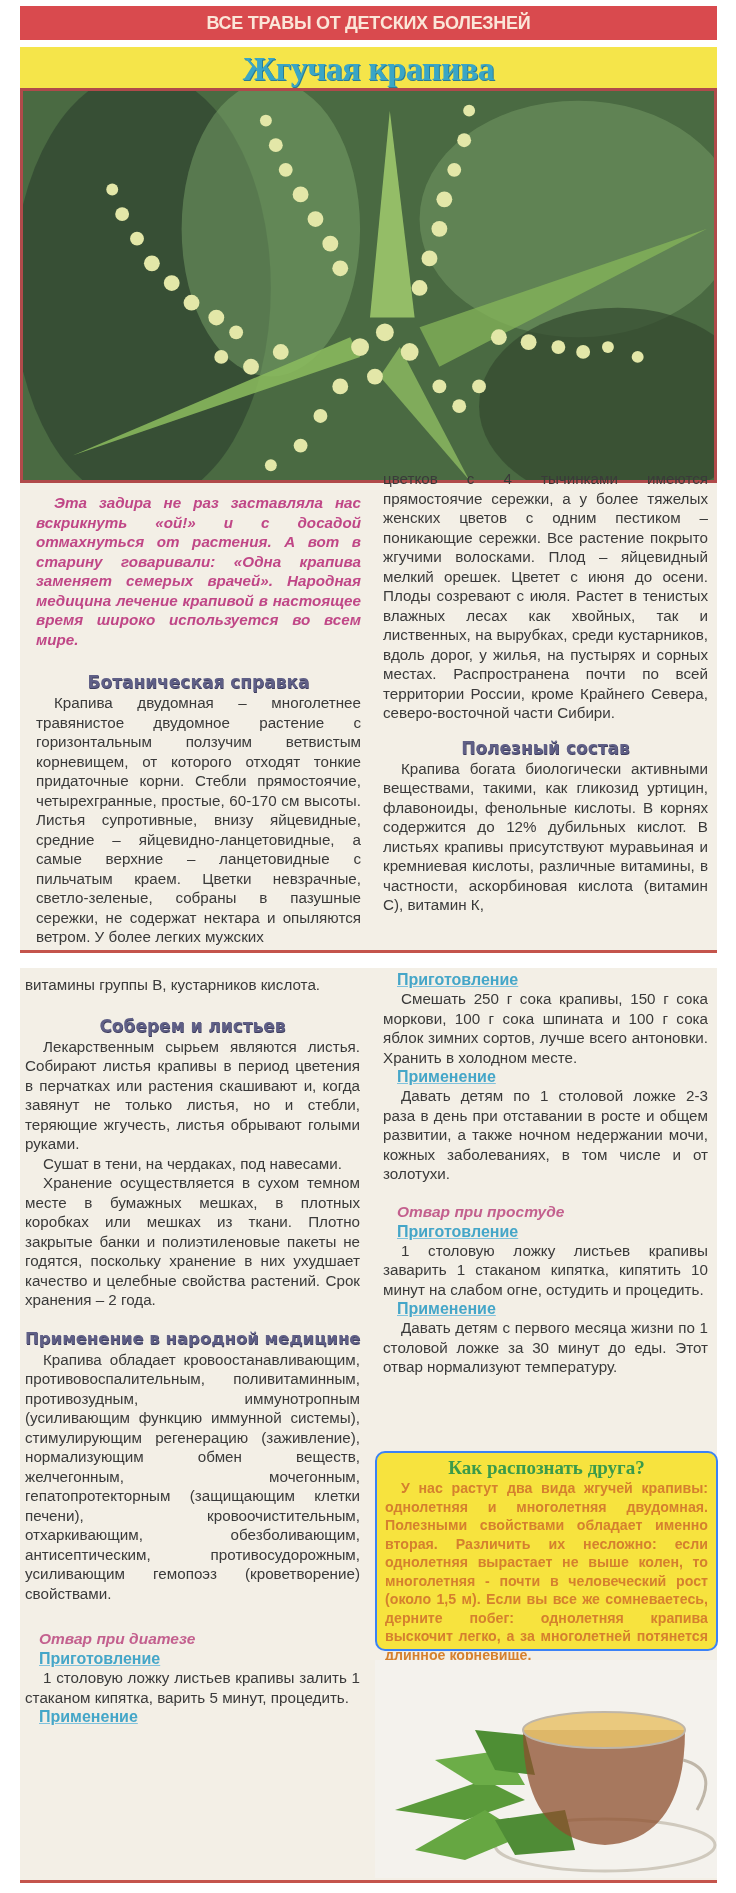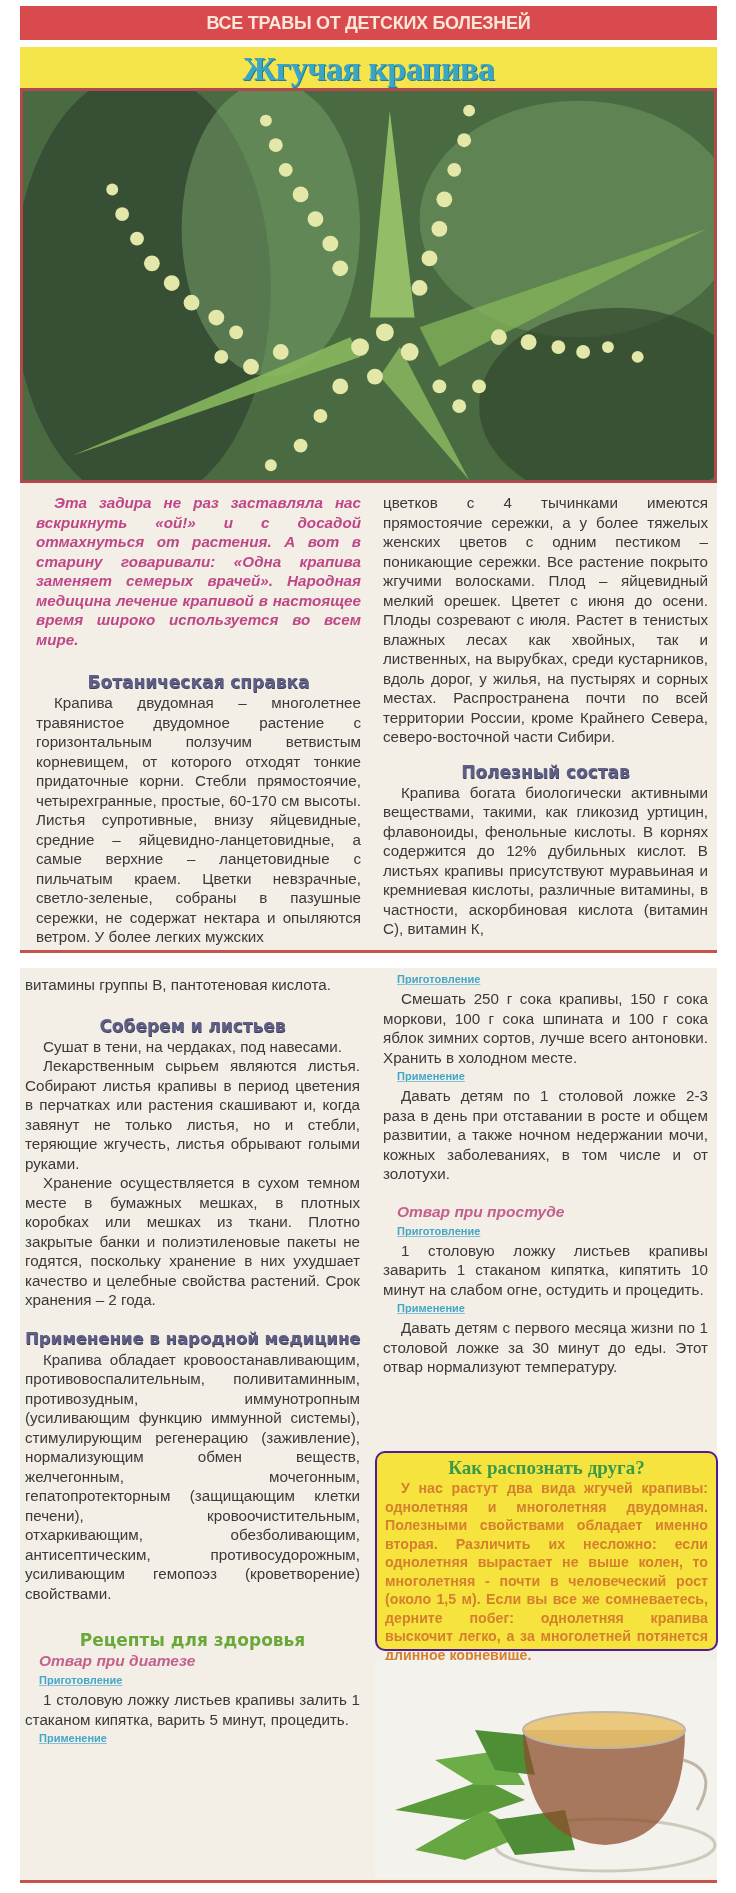--- a/index.html
+++ b/index.html
@@ -54,30 +54,30 @@
   .h-section {
     font-family: "DejaVu Sans", sans-serif; font-weight: bold; color: #5f5f86;
     text-align: center; font-size: 17px; line-height: 22px;
     text-shadow: 0.5px 0.5px 0 #3c3c5c;
   }
   .h-recipes {
     font-family: "DejaVu Sans", sans-serif; font-weight: bold; color: #6aa83a;
     text-align: center; font-size: 17px; line-height: 22px;
   }
   .recipe-name { font-style: italic; font-weight: bold; color: #c3608e; font-size: 15.5px; line-height: 20px; padding-left: 14px; }
-  .recipe-sub { color: #45a6c8; font-weight: bold; font-size: 11px; line-height: 19px; padding-left: 14px; text-decoration: underline; text-decoration-color: #7fc2dc; }
+  .recipe-sub { color: #45a6c8; font-weight: bold; font-size: 16px; line-height: 19px; padding-left: 14px; text-decoration: underline; text-decoration-color: #7fc2dc; }
 
   .bottom-section {
     position: absolute; left: 20px; top: 968px; width: 697px; height: 912px;
     background: #f3efe6;
   }
 
   .callout {
     position: absolute; left: 375px; top: 1451px; width: 343px; height: 200px;
-    background: #f7e33e; border: 2px solid #4c1d95; border-radius: 10px;
+    background: #f7e33e; border: 2px solid #3b82f6; border-radius: 10px;
     padding: 4px 8px;
   }
   .callout .ctitle {
     font-family: "Liberation Serif", serif; font-weight: bold; color: #3b9a4a;
     text-align: center; font-size: 19px; line-height: 22px;
   }
   .callout .cbody {
     font-weight: bold; color: #d5802e; font-size: 14.2px; line-height: 18.5px;
     text-align: justify; text-indent: 16px;
   }
@@ -163,43 +163,42 @@
 
   <div class="top-section"></div>
 
   <div class="col" style="left:36px; top:487px; width:325px;margin-top:6px;">
     <p class="lead">Эта задира не раз заставляла нас вскрикнуть «ой!» и с досадой отмахнуться от растения. А вот в старину говаривали: «Одна крапива заменяет семерых врачей». Народная медицина лечение крапивой в настоящее время широко используется во всем мире.</p>
     <div style="height:22px"></div>
     <div class="h-section">Ботаническая справка</div>
     <p>Крапива двудомная – многолетнее травянистое двудомное растение с горизонтальным ползучим ветвистым корневищем, от которого отходят тонкие придаточные корни. Стебли прямостоячие, четырехгранные, простые, 60-170 см высоты. Листья супротивные, внизу яйцевидные, средние – яйцевидно-ланцетовидные, а самые верхние – ланцетовидные с пильчатым краем. Цветки невзрачные, светло-зеленые, собраны в пазушные сережки, не содержат нектара и опыляются ветром. У более легких мужских</p>
   </div>
 
-  <div class="col" style="left:383px; top:493px; width:325px;">
+  <div class="col" style="left:383px; top:469px; width:325px;">
     <p style="text-indent:0">цветков с 4 тычинками имеются прямостоячие сережки, а у более тяжелых женских цветов с одним пестиком – поникающие сережки. Все растение покрыто жгучими волосками. Плод – яйцевидный мелкий орешек. Цветет с июня до осени. Плоды созревают с июля. Растет в тенистых влажных лесах как хвойных, так и лиственных, на вырубках, среди кустарников, вдоль дорог, у жилья, на пустырях и сорных местах. Распространена почти по всей территории России, кроме Крайнего Севера, северо-восточной части Сибири.</p>
     <div style="height:14px"></div>
     <div class="h-section">Полезный состав</div>
     <p>Крапива богата биологически активными веществами, такими, как гликозид уртицин, флавоноиды, фенольные кислоты. В корнях содержится до 12% дубильных кислот. В листьях крапивы присутствуют муравьиная и кремниевая кислоты, различные витамины, в частности, аскорбиновая кислота (витамин С), витамин К,</p>
   </div>
 
   <div class="rule" style="left:20px; top:950px; width:697px;"></div>
 
   <div class="bottom-section"></div>
 
   <div class="col" style="left:25px; top:975px; width:335px;">
-    <p style="text-indent:0">витамины группы В, пантотеновая кислота.</p>
+    <p style="text-indent:0">витамины группы В, кустарников кислота.</p>
     <div style="height:20px"></div>
     <div class="h-section">Соберем и листьев</div>
+    <p>Лекарственным сырьем являются листья. Собирают листья крапивы в период цветения в перчатках или растения скашивают и, когда завянут не только листья, но и стебли, теряющие жгучесть, листья обрывают голыми руками.</p>
     <p>Сушат в тени, на чердаках, под навесами.</p>
-    <p>Лекарственным сырьем являются листья. Собирают листья крапивы в период цветения в перчатках или растения скашивают и, когда завянут не только листья, но и стебли, теряющие жгучесть, листья обрывают голыми руками.</p>
     <p>Хранение осуществляется в сухом темном месте в бумажных мешках, в плотных коробках или мешках из ткани. Плотно закрытые банки и полиэтиленовые пакеты не годятся, поскольку хранение в них ухудшает качество и целебные свойства растений. Срок хранения – 2 года.</p>
     <div style="height:18px"></div>
     <div class="h-section" style="font-size:16.5px; white-space:nowrap;">Применение в народной медицине</div>
     <p>Крапива обладает кровоостанавливающим, противовоспалительным, поливитаминным, противозудным, иммунотропным (усиливающим функцию иммунной системы), стимулирующим регенерацию (заживление), нормализующим обмен веществ, желчегонным, мочегонным, гепатопротекторным (защищающим клетки печени), кровоочистительным, отхаркивающим, обезболивающим, антисептическим, противосудорожным, усиливающим гемопоэз (кроветворение) свойствами.</p>
     <div style="height:26px"></div>
-    <div class="h-recipes">Рецепты для здоровья</div>
     <div>
       <div class="recipe-name">Отвар при диатезе</div>
       <div class="recipe-sub">Приготовление</div>
       <p>1 столовую ложку листьев крапивы залить 1 стаканом кипятка, варить 5 минут, процедить.</p>
       <div class="recipe-sub">Применение</div>
     </div>
   </div>
 
   <div class="col" style="left:383px; top:970px; width:325px;">
     <div>

